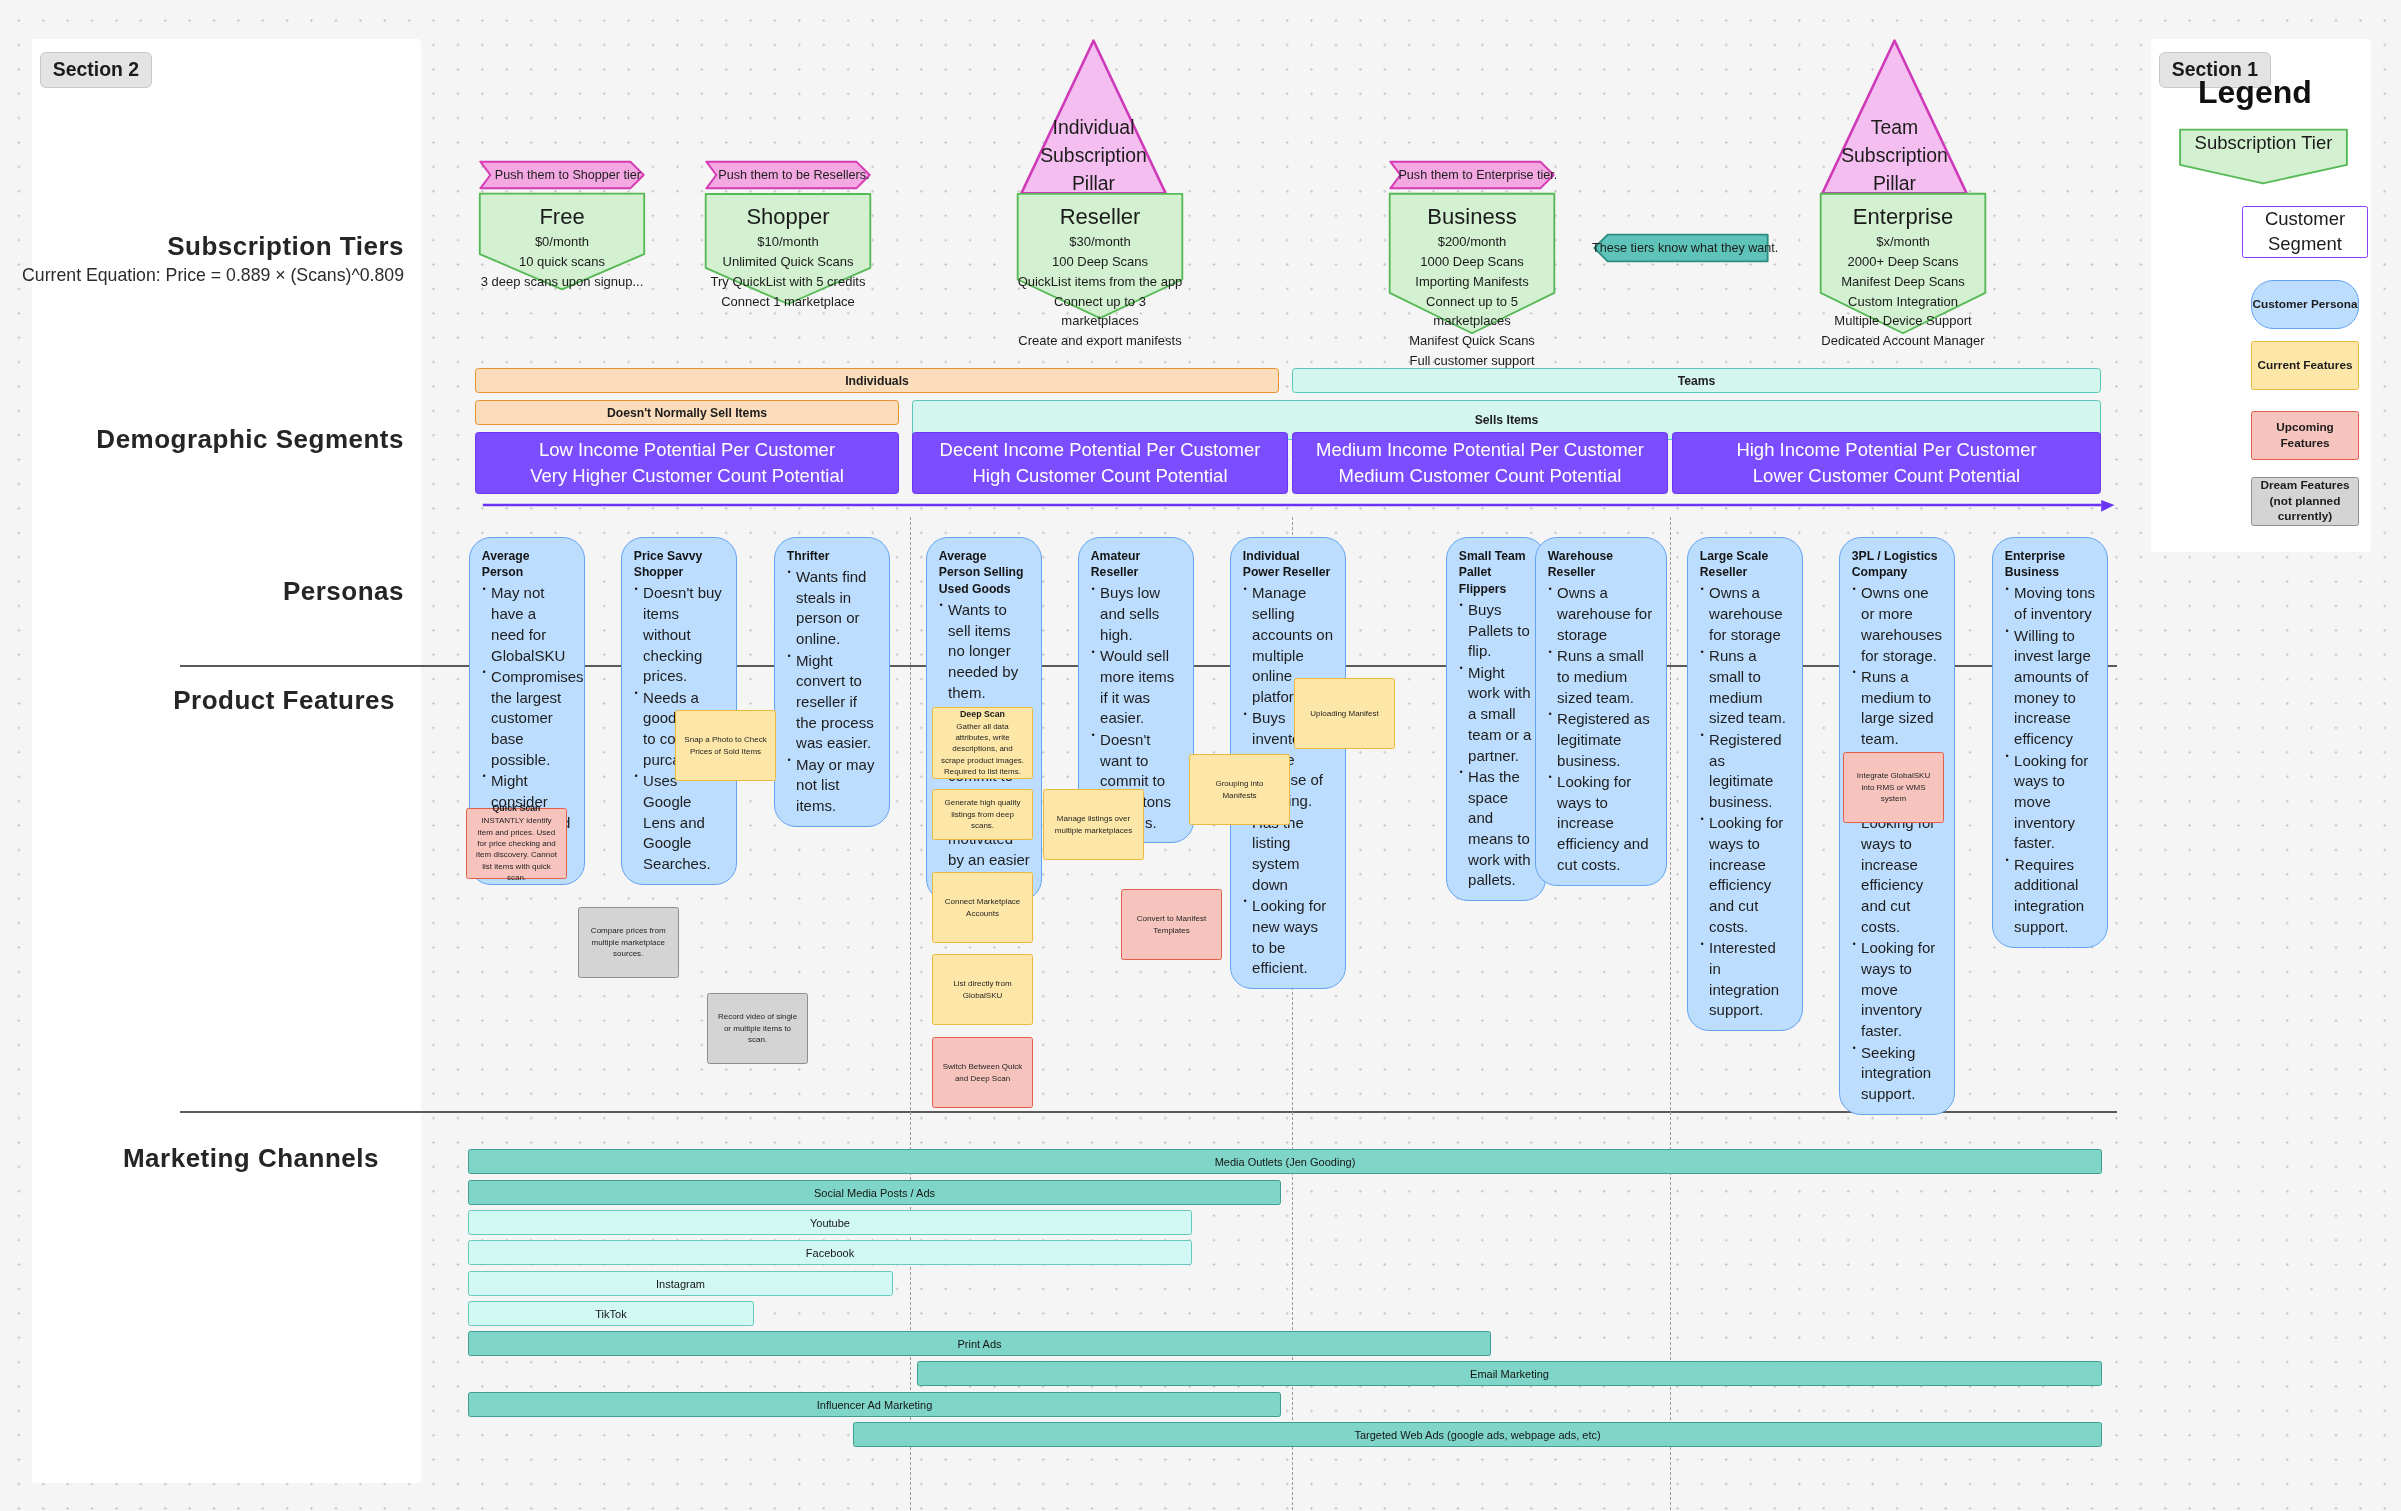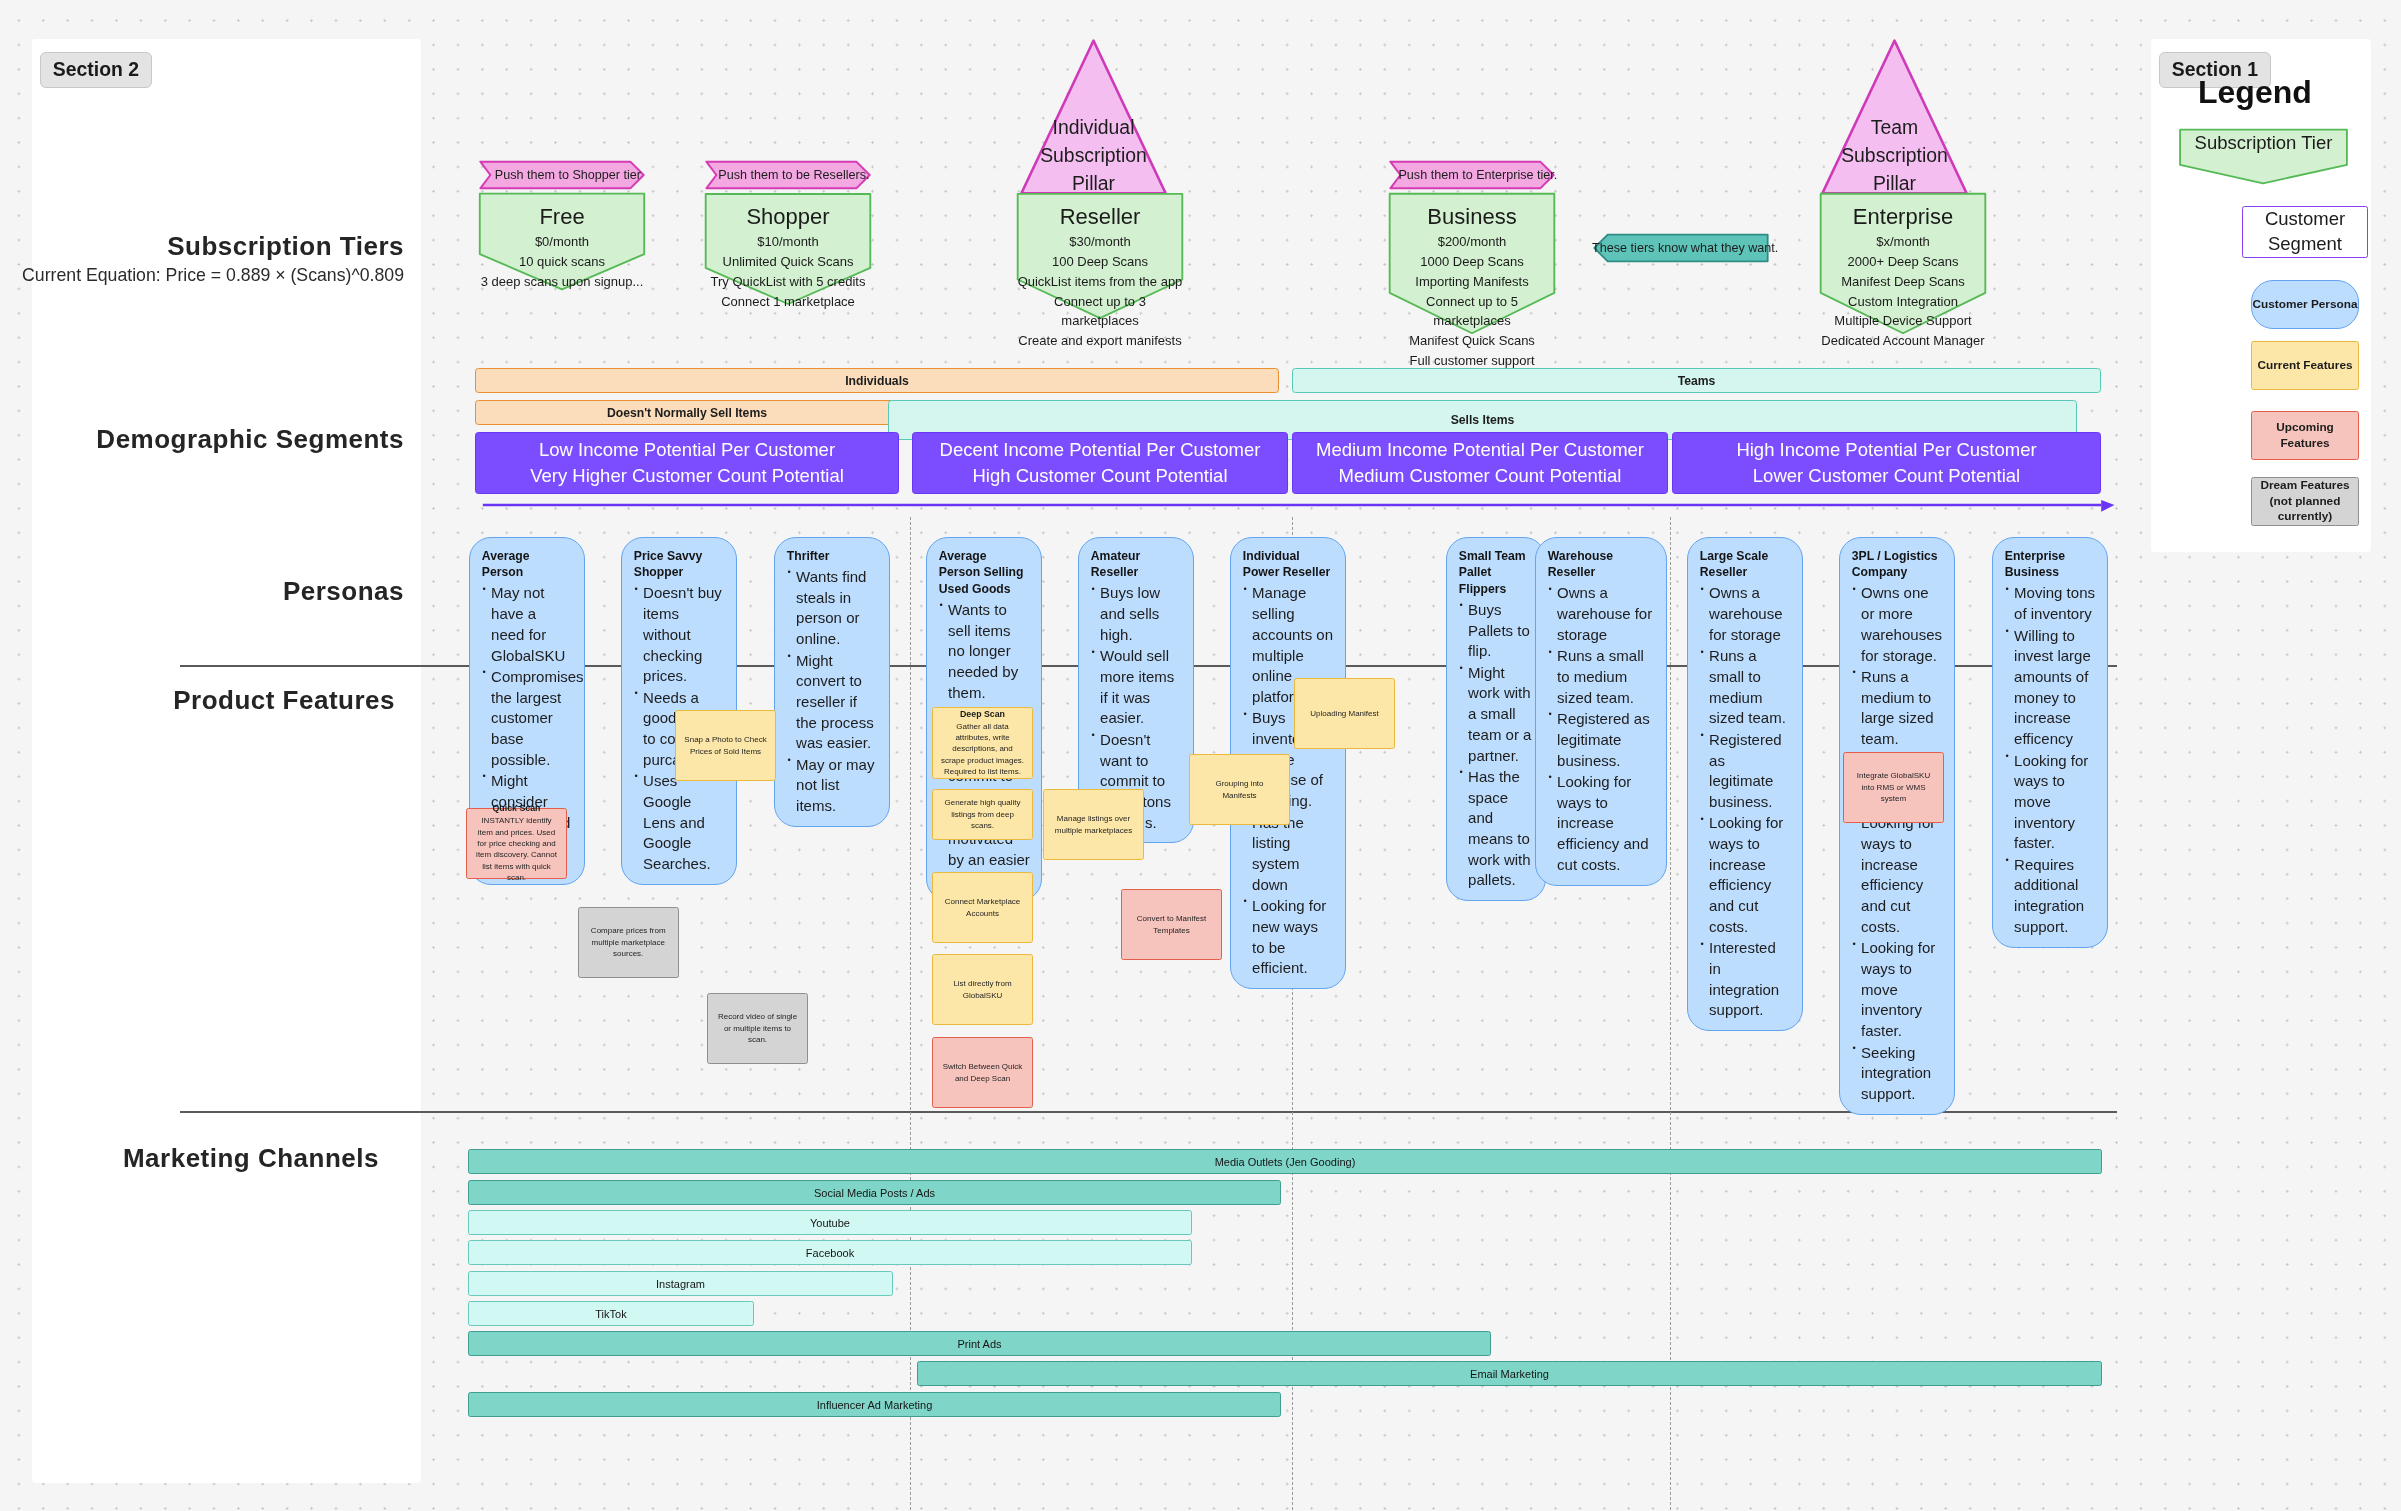--- a/index.html
+++ b/index.html
@@ -355,21 +355,21 @@
       <div class="line">Custom Integration</div>
       <div class="line">Multiple Device Support</div>
       <div class="line">Dedicated Account Manager</div>
     </div>
   </div>
 
   <div class="segbar seg-orange" style="left:475px; top:368px; width:804px; height:25px;">Individuals</div>
   <div class="segbar seg-teal" style="left:1292px; top:368px; width:809px; height:25px;">Teams</div>
 
   <div class="segbar seg-orange" style="left:475px; top:400px; width:424px; height:25px;">Doesn't Normally Sell Items</div>
-  <div class="segbar seg-teal" style="left:888px; top:400px; width:1189px; height:40px;">Sells Items</div>
+  <div class="segbar seg-teal" style="left:912px; top:400px; width:1189px; height:40px;">Sells Items</div>
 
   <div class="segbar seg-purple" style="left:475px; top:432px; width:424px; height:62px;">
     <div>Low Income Potential Per Customer</div>
     <div>Very Higher Customer Count Potential</div>
   </div>
   <div class="segbar seg-purple" style="left:912px; top:432px; width:376px; height:62px;">
     <div>Decent Income Potential Per Customer</div>
     <div>High Customer Count Potential</div>
   </div>
   <div class="segbar seg-purple" style="left:1292px; top:432px; width:376px; height:62px;">
@@ -553,20 +553,21 @@
 
   <div class="mbar m-solid" style="left:468px; top:1149px; width:1634px; height:25px;">Media Outlets (Jen Gooding)</div>
   <div class="mbar m-solid" style="left:468px; top:1180px; width:813px; height:25px;">Social Media Posts / Ads</div>
   <div class="mbar m-light" style="left:468px; top:1210px; width:724px; height:25px;">Youtube</div>
   <div class="mbar m-light" style="left:468px; top:1240px; width:724px; height:25px;">Facebook</div>
   <div class="mbar m-light" style="left:468px; top:1271px; width:425px; height:25px;">Instagram</div>
   <div class="mbar m-light" style="left:468px; top:1301px; width:286px; height:25px;">TikTok</div>
   <div class="mbar m-solid" style="left:468px; top:1331px; width:1023px; height:25px;">Print Ads</div>
   <div class="mbar m-solid" style="left:917px; top:1361px; width:1185px; height:25px;">Email Marketing</div>
   <div class="mbar m-solid" style="left:468px; top:1392px; width:813px; height:25px;">Influencer Ad Marketing</div>
+  <div class="mbar m-solid" style="left:853px; top:1422px; width:1249px; height:25px;">Targeted Web Ads (google ads, webpage ads, etc)</div>
 
   <div class="lg-pent" style="left:2178px; top:128px; width:171px; height:57px;">
     <svg width="171" height="57" viewBox="0 0 203 68">
       <polygon points="2,2 201,2 201,44 101,66 2,44" fill="#d3f0d0" stroke="#55b955" stroke-width="2.2" stroke-linejoin="round"></polygon>
     </svg>
     <span>Subscription Tier</span>
   </div>
 
   <div class="lg-box lg-seg" style="left:2194px; top:206px; width:126px; height:52px; flex-direction:column;">
     <div>Customer</div>

